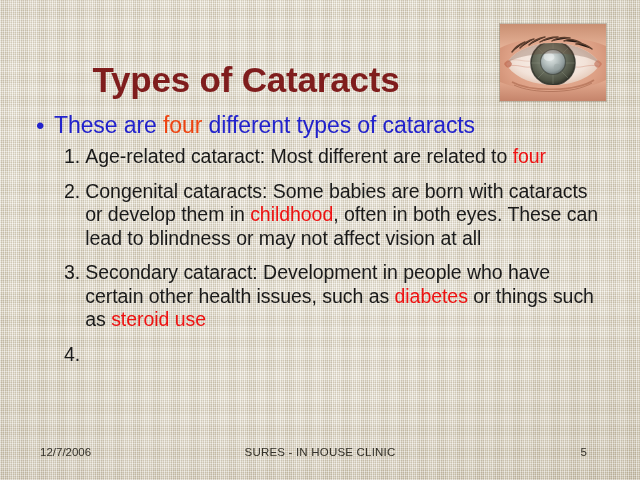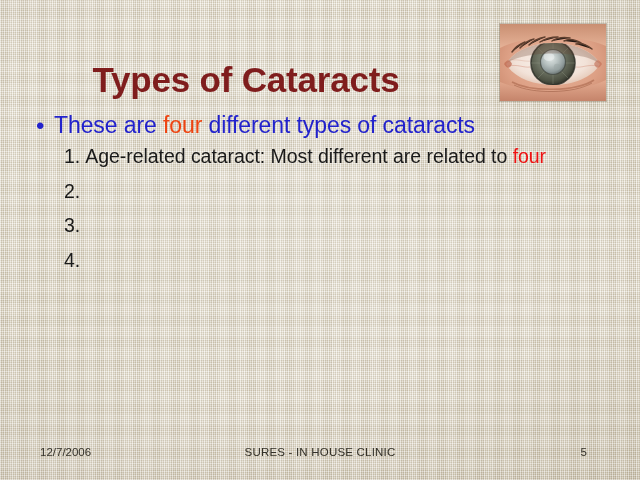--- a/index.html
+++ b/index.html
@@ -286,24 +286,26 @@
         <span class="lvl1-text"><span>These are </span><span class="hl" style="color:#ee4411;margin-top:32px;">four</span><span> different types of cataracts</span></span>
       </div>
 
       <div class="item" id="item-1">
         <span class="item-num">1.</span>
         <span class="item-text"><span>Age-related cataract: Most different are related to </span><span class="hl">four</span><span></span><span class="hl"></span><span></span></span>
       </div>
 
       <div class="item" id="item-2">
         <span class="item-num">2.</span>
+        <span class="item-text"><span>Congenital cataracts:  Some babies are born with cataracts or develop them in </span><span class="hl">childhood</span><span>, often in both eyes.  These can lead to blindness or may not affect vision at all</span><span class="hl"></span><span></span></span>
       </div>
 
       <div class="item" id="item-3">
         <span class="item-num">3.</span>
+        <span class="item-text"><span>Secondary cataract: Development in people who have certain other health issues, such as </span><span class="hl">diabetes</span><span> or things such as </span><span class="hl">steroid use</span><span></span></span>
       </div>
 
       <div class="item" id="item-4">
         <span class="item-num">4.</span>
       </div>
 
     </div>
 
     <div id="footer">
       <span id="footer-date">12/7/2006</span>

